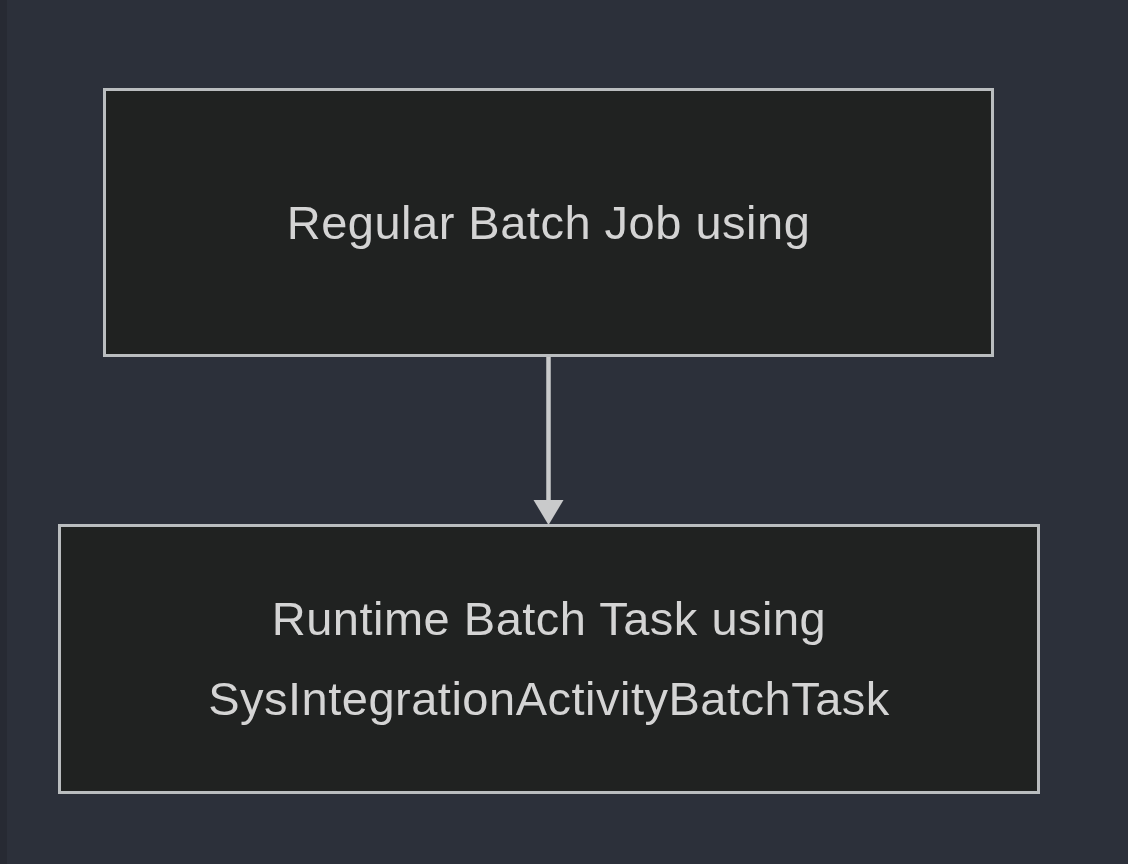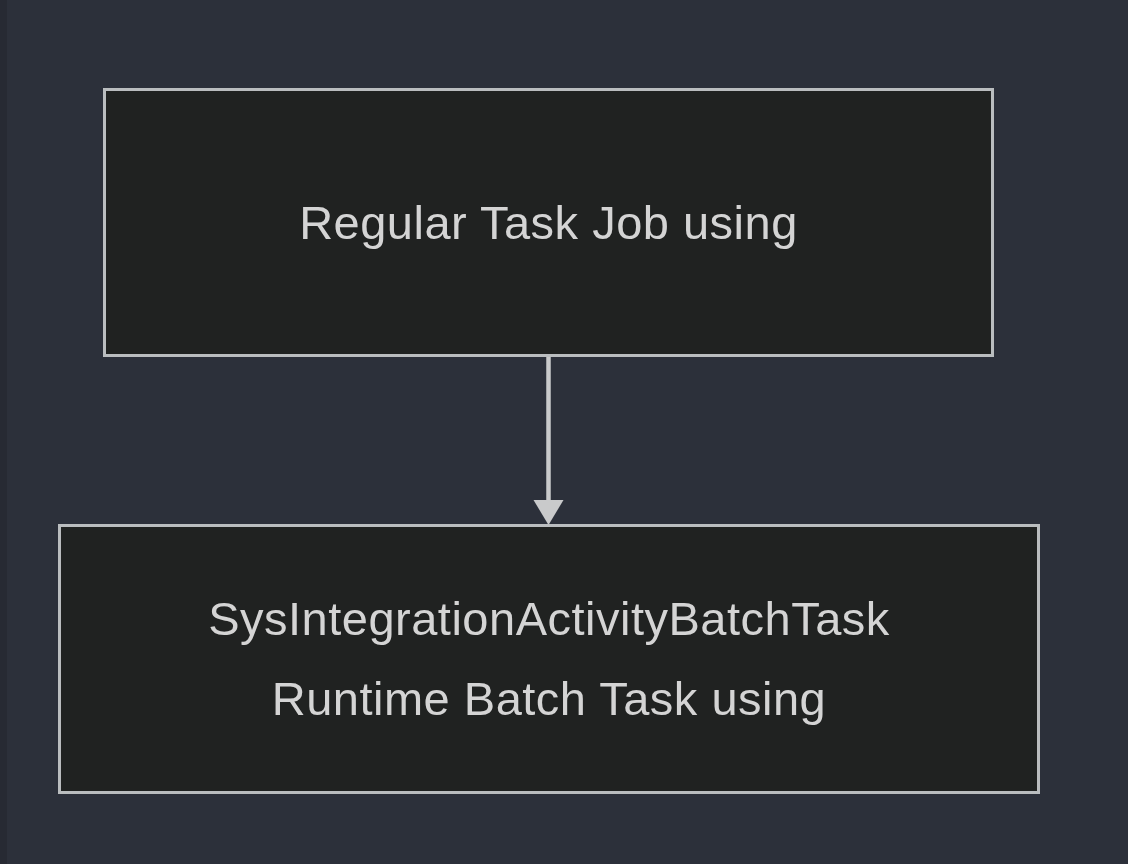--- a/index.html
+++ b/index.html
@@ -62,26 +62,26 @@
   }
 </style>
 </head>
 <body>
 
 <div class="canvas">
 
   <div class="left-strip"></div>
 
   <div class="node node-top">
-    <div class="node-line">Regular Task Job using</div>
+    <div class="node-line">Regular Batch Job using</div>
   </div>
 
   <svg class="edge-svg" viewBox="0 0 34 168" aria-hidden="true">
     <line x1="16.5" y1="0" x2="16.5" y2="145" stroke="#c9cacb" stroke-width="4.5"></line>
     <polygon points="1.5,143 31.5,143 16.5,168" fill="#c9cacb"></polygon>
   </svg>
 
   <div class="node node-bottom">
+    <div class="node-line">Runtime Batch Task using</div>
     <div class="node-line">SysIntegrationActivityBatchTask</div>
-    <div class="node-line">Runtime Batch Task using</div>
   </div>
 
 </div>
 
 </body></html>

